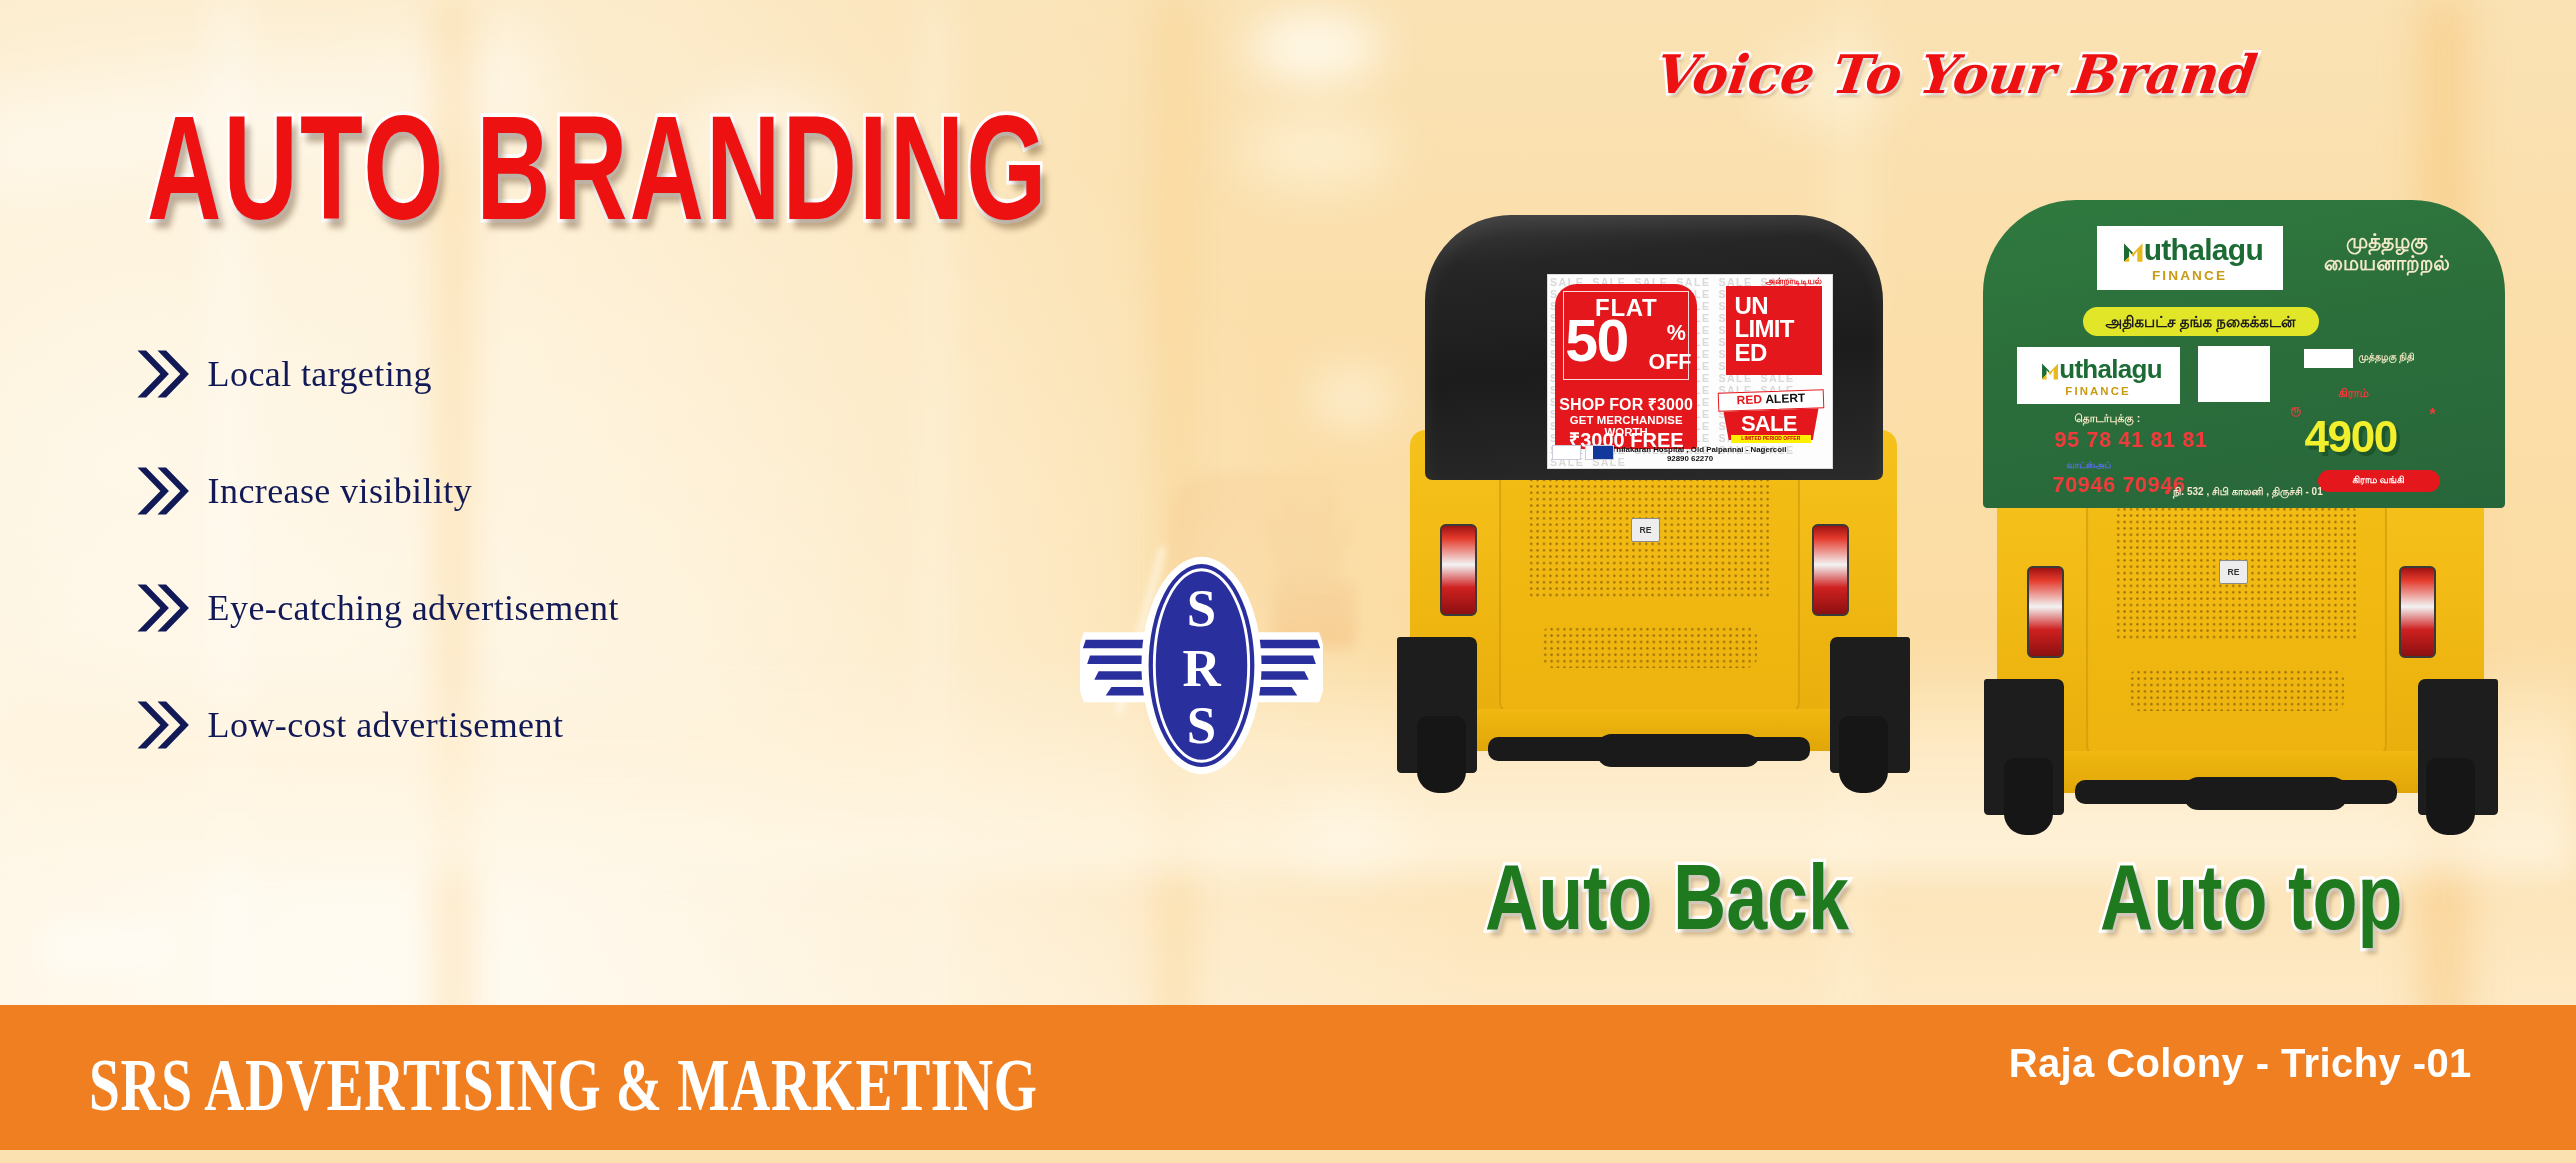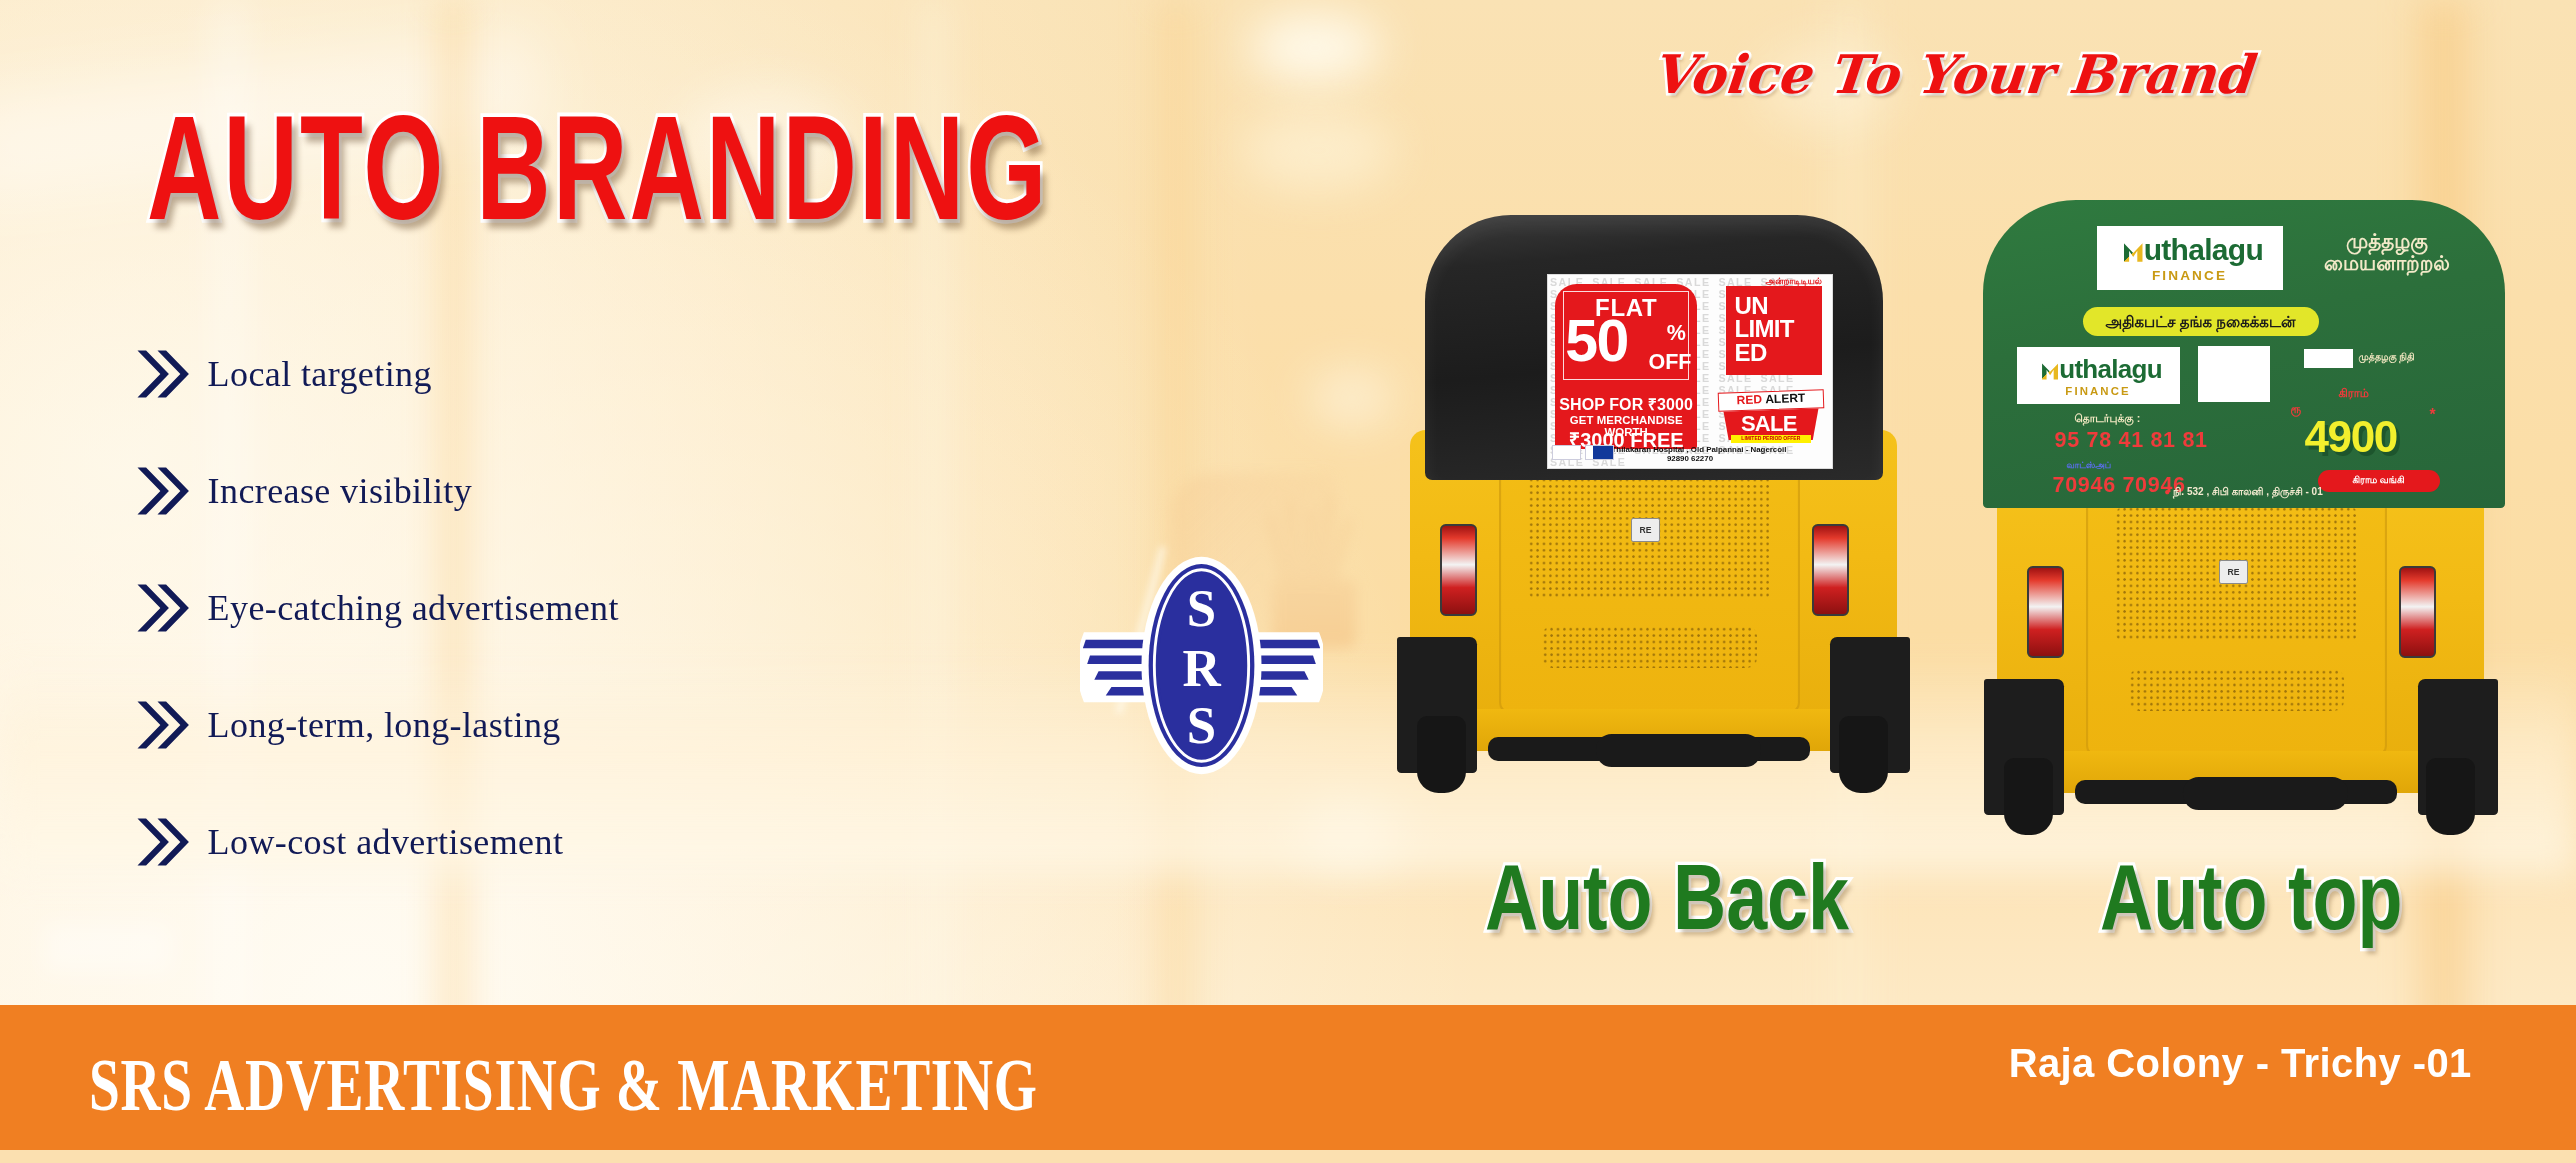--- a/index.html
+++ b/index.html
@@ -323,29 +323,20 @@
       </span>
       <span class="bullet-text">Eye-catching advertisement</span>
     </div>
     <div class="bullet-row">
       <span class="chev">
         <svg viewBox="0 0 74 70" width="53" height="50">
             <path d="M2 2 L34 35 L2 68 L14 68 L46 35 L14 2 Z" fill="#111a56"></path>
             <path d="M30 2 L62 35 L30 68 L42 68 L74 35 L42 2 Z" fill="#111a56"></path>
           </svg>
       </span>
-      <span class="bullet-text">Long-term, long-lasting</span>
-    </div>
-    <div class="bullet-row">
-      <span class="chev">
-        <svg viewBox="0 0 74 70" width="53" height="50">
-            <path d="M2 2 L34 35 L2 68 L14 68 L46 35 L14 2 Z" fill="#111a56"></path>
-            <path d="M30 2 L62 35 L30 68 L42 68 L74 35 L42 2 Z" fill="#111a56"></path>
-          </svg>
-      </span>
       <span class="bullet-text">Low-cost advertisement</span>
     </div>
   </div>
 
   <div class="srs-logo">
     <svg viewBox="0 0 340 320" width="243" height="229">
       <g stroke="#ffffff" stroke-width="13" fill="#ffffff">
         <path d="M10 120 L120 120 L120 205 L10 205 Q-6 163 10 120 Z"></path>
         <path d="M330 120 L220 120 L220 205 L330 205 Q346 163 330 120 Z"></path>
       </g>

